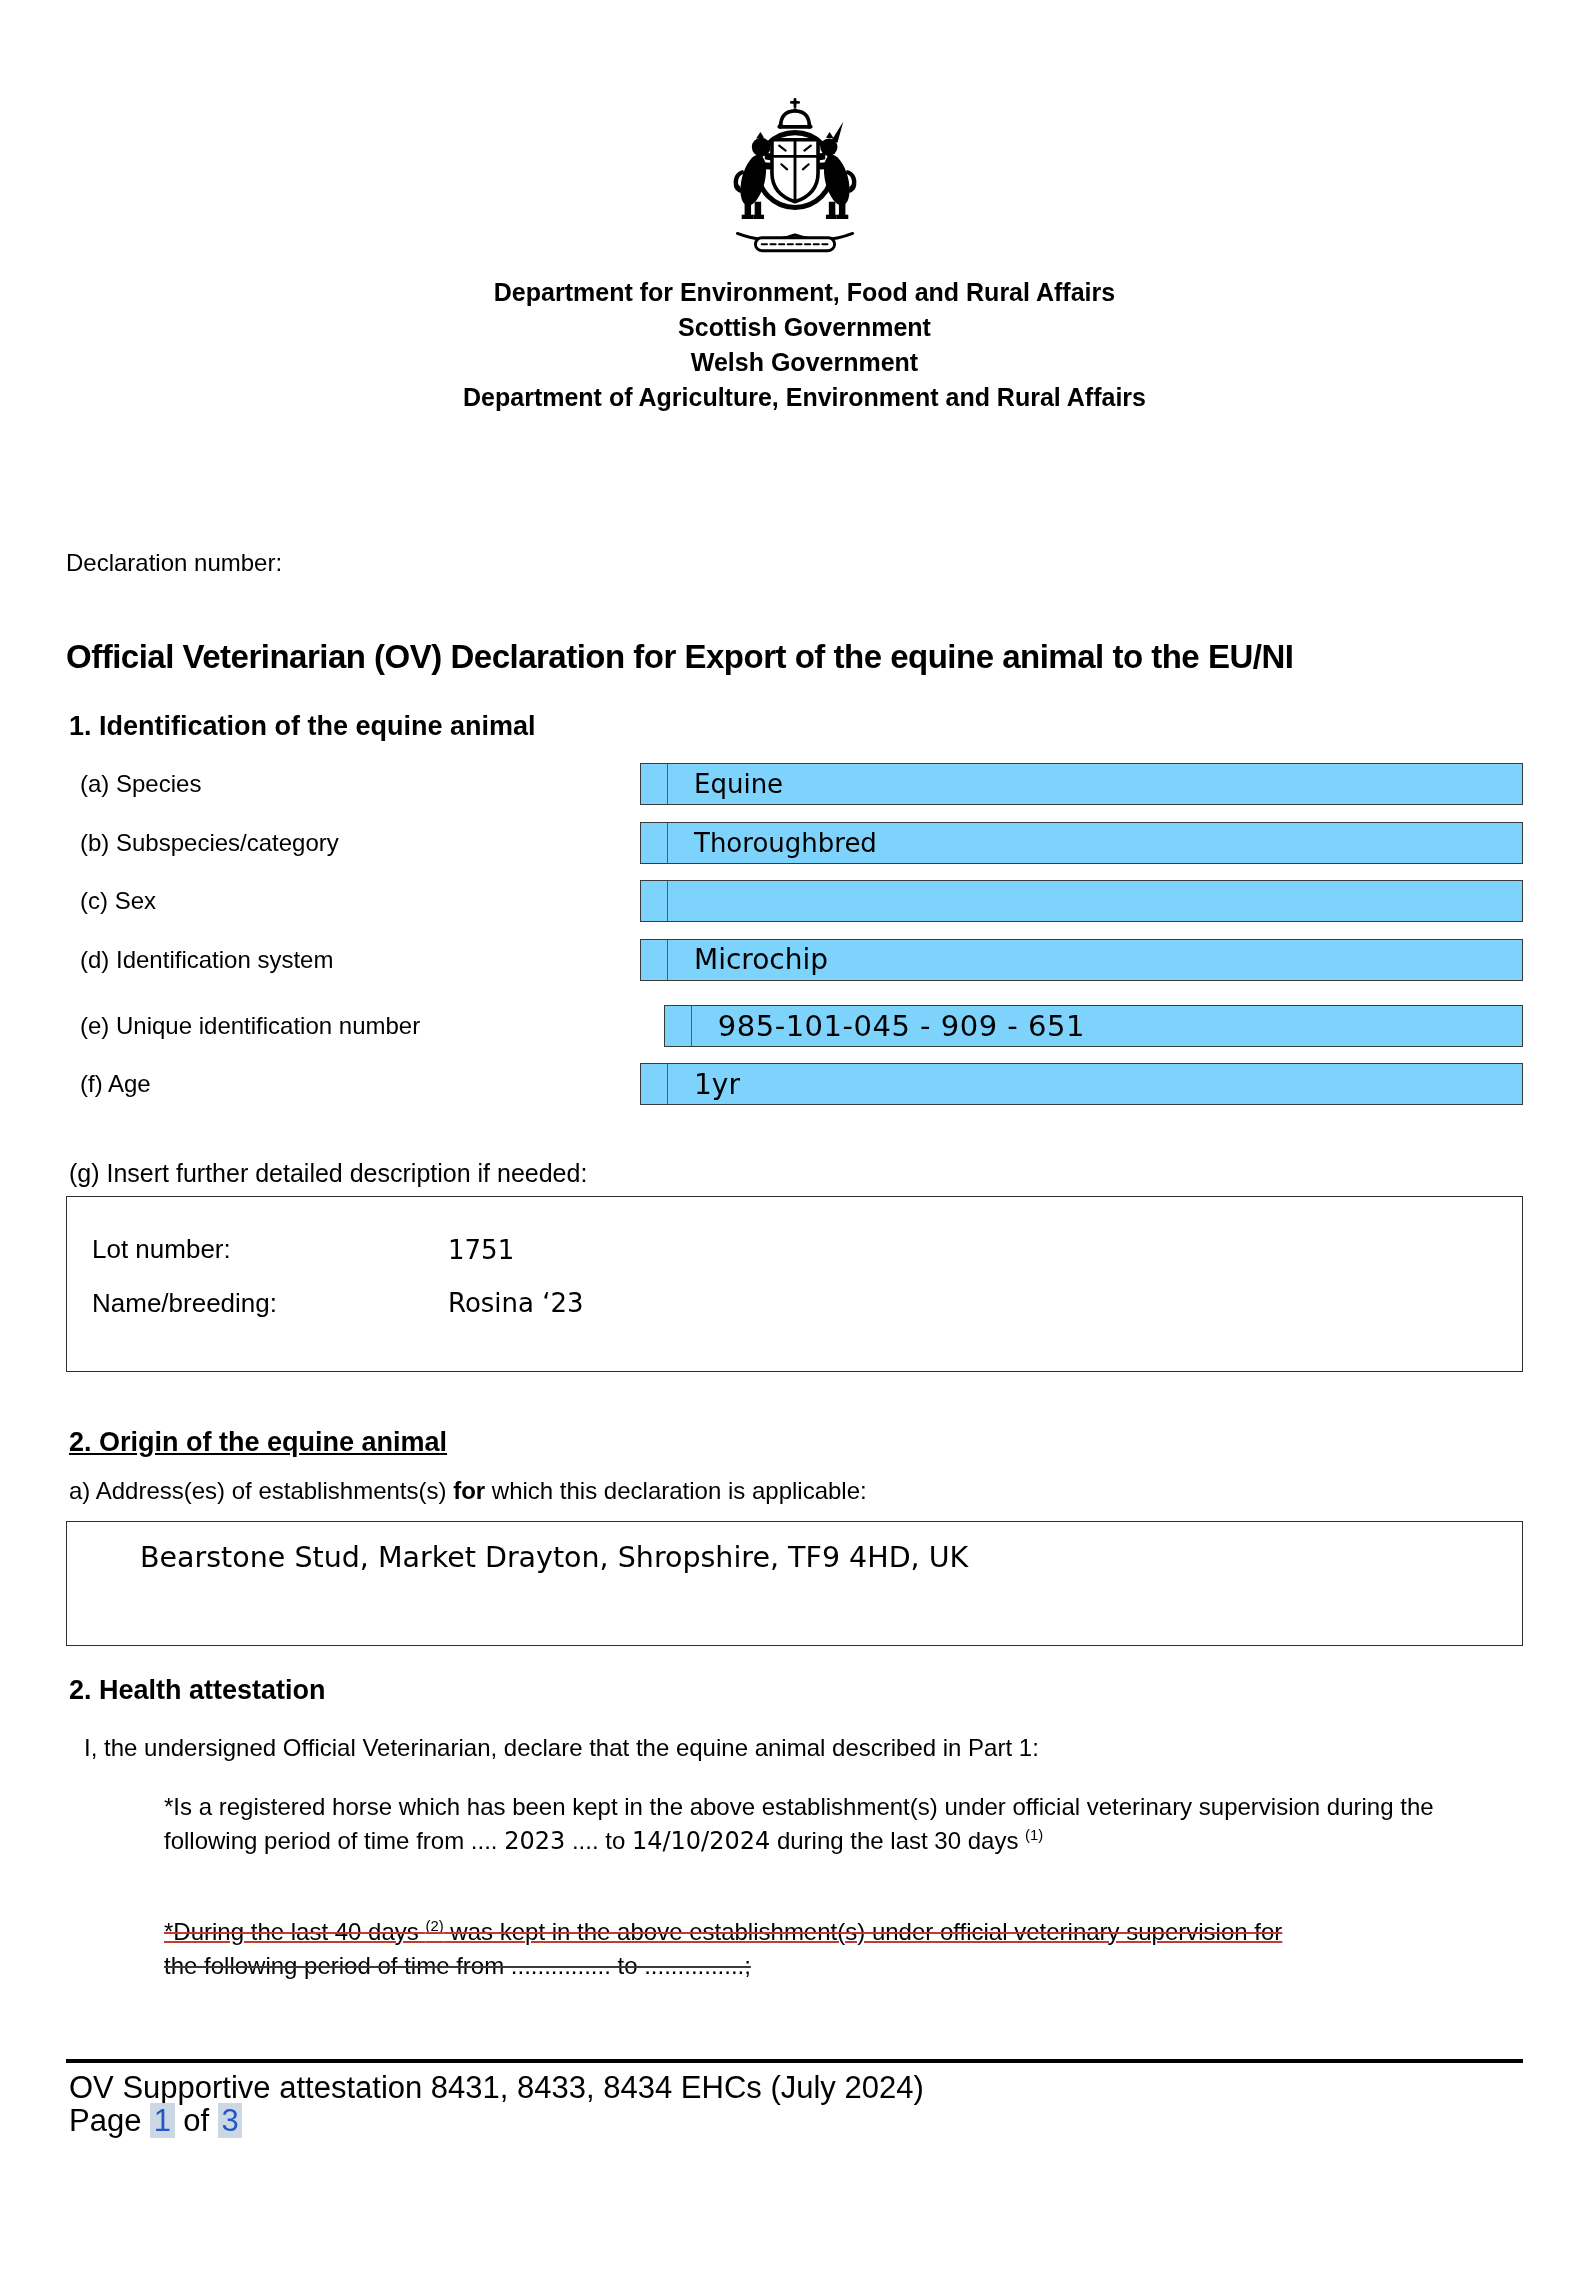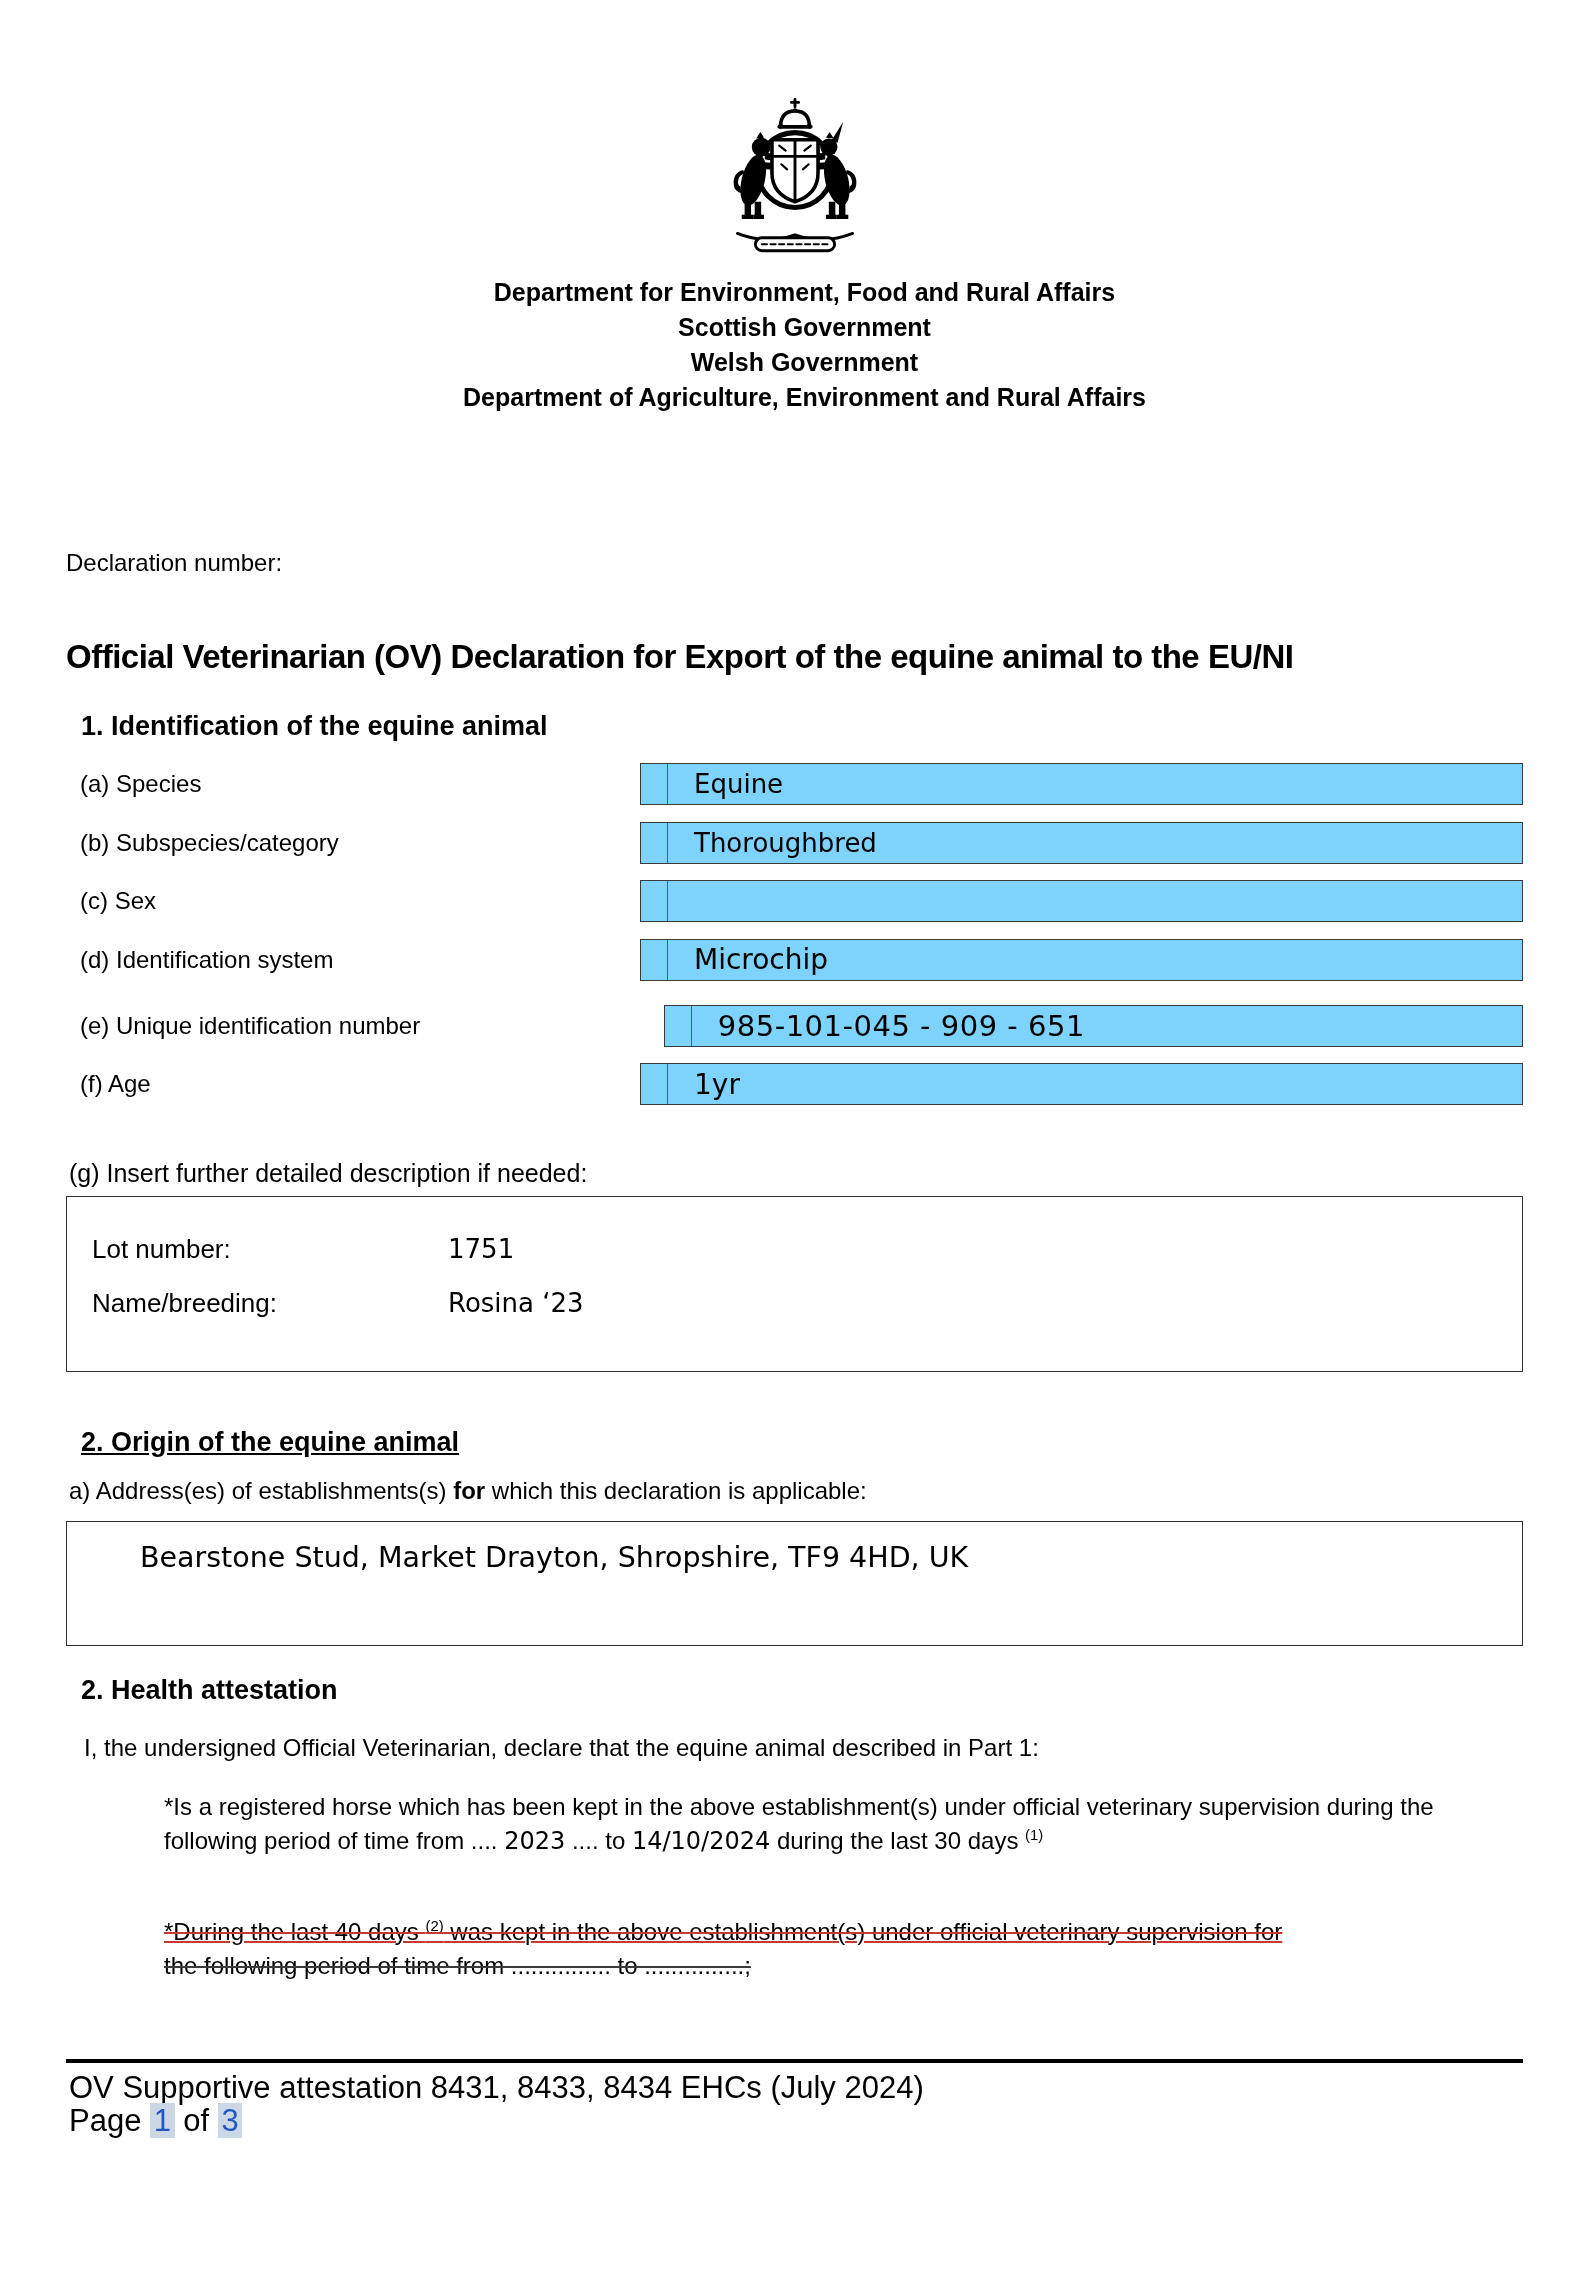--- a/index.html
+++ b/index.html
@@ -16,42 +16,42 @@
   .crest { position:absolute; top:85px; left:50%; transform:translateX(-50%); }
   .orgs  { position:absolute; top:275px; left:0; width:100%; text-align:center;
            font-weight:bold; font-size:25px; line-height:35px;padding-left:20px; }
 
   
   .decl-number { position:absolute; top:549px; left:66px; font-size:24px; }
   .doc-title   { position:absolute; top:638px; left:66px; width:1457px;
                  font-size:33px; font-weight:bold; letter-spacing:-0.5px; }
 
   
-  .sec-h { position:absolute; left:69px; font-size:27px; font-weight:bold;margin-left:12px; }
+  .sec-h { position:absolute; left:69px; font-size:27px; font-weight:bold; }
   .sec1-h { top:711px; } .sec2-h { top:1427px;text-decoration:underline; } .sec3-h { top:1675px; }
 
   
   .fields { position:absolute; top:763px; left:80px; width:1443px; }
   .field-row { display:flex; align-items:center; margin-bottom:16.5px; }
   .field-row.gap-before { margin-top:24px;gap:39px; }
   .field-label { width:560px; font-size:24px; }
   .field-box { position:relative; width:883px; height:42px;
                border:1.4px solid #3a3a3a; display:flex; align-items:center; background:#7dd3fc; }
   .field-box::before { content:""; position:absolute; left:26px; top:0; bottom:0;
                        border-left:1.4px solid #5a5a5a; }
   .field-value { font-family:"DejaVu Sans", sans-serif; font-size:26px; padding-left:53px; white-space:nowrap; }
   .field-value.id-value { font-size:29px; letter-spacing:0.5px; }
   .field-value.lg { font-size:28px; }
 
   
   .g-label { position:absolute; top:1159px; left:69px; font-size:25px; }
   .g-box { position:absolute; top:1196px; left:66px; width:1457px; height:176px;
            border:1.4px solid #2f2f2f; background:#fff; padding-left:25px; }
   .g-row { display:flex; align-items:baseline; }
-  .g-row.first { margin-top:37px; }
+  .g-row.first { margin-top:37px;align-items:center; }
   .g-row.second { margin-top:23px; }
   .g-row .g-lab { width:356px; font-size:26px; }
   .g-row .g-val { font-family:"DejaVu Sans", sans-serif; font-size:26px; }
 
   
   .addr-label { position:absolute; top:1477px; left:69px; font-size:24px; }
   .addr-label b { font-weight:bold; }
   .addr-box { position:absolute; top:1521px; left:66px; width:1457px; height:125px;
               border:1.4px solid #2f2f2f; background:#fff; }
   .addr-value { font-family:"DejaVu Sans", sans-serif; font-size:28.5px;

